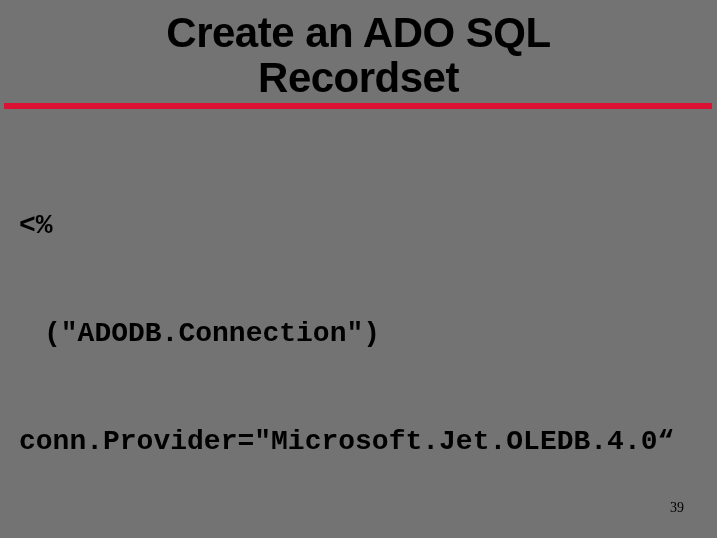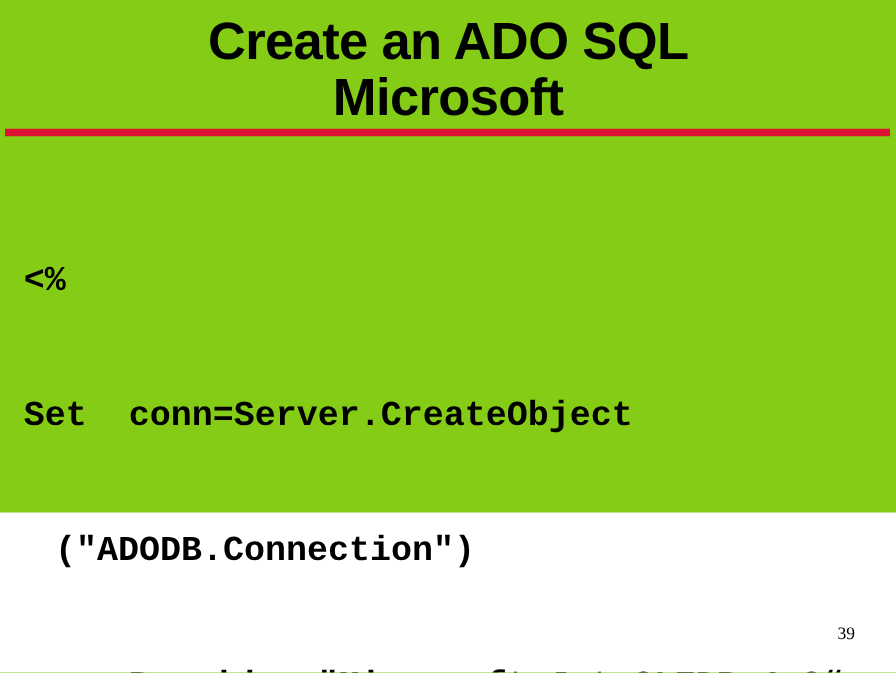--- a/index.html
+++ b/index.html
@@ -6,22 +6,22 @@
   body {
     width: 717px; height: 538px;
     background: #ffffff;
     position: relative;
     font-family: "Liberation Sans", sans-serif;
     overflow: hidden;
   }
   .slide {
     position: absolute;
     left: 0; top: 0;
-    width: 717px; height: 410px;
-    background: #84cc16;
+    width: 717px; height: 538px;
+    background: #737373;
   }
   .title {
     position: absolute;
     top: 10px; left: 0; right: 0;
     text-align: center;
     font-family: "Liberation Sans", sans-serif;
     font-weight: bold;
     font-size: 42px;
     line-height: 45px;
     color: #000000;
@@ -53,28 +53,27 @@
     color: #000000;
   }
 </style>
 </head>
 <body style="background: rgb(255, 255, 255);">
 
 <div class="slide">
 
   <div class="title" style="color: rgb(0, 0, 0);">
     <div>Create an ADO SQL</div>
-    <div>Microsoft</div>
+    <div>Recordset</div>
   </div>
 
   <div class="divider" style="background: rgb(219, 18, 51);"></div>
 
   <div class="code" style="color: rgb(0, 0, 0);">
     <div class="code-line">&lt;%</div>
-    <div class="code-line">Set  conn=Server.CreateObject</div>
     <div class="code-line indent">("ADODB.Connection")</div>
     <div class="code-line">conn.Provider="Microsoft.Jet.OLEDB.4.0“</div>
     
     
     
     
     
     
   </div>
 

